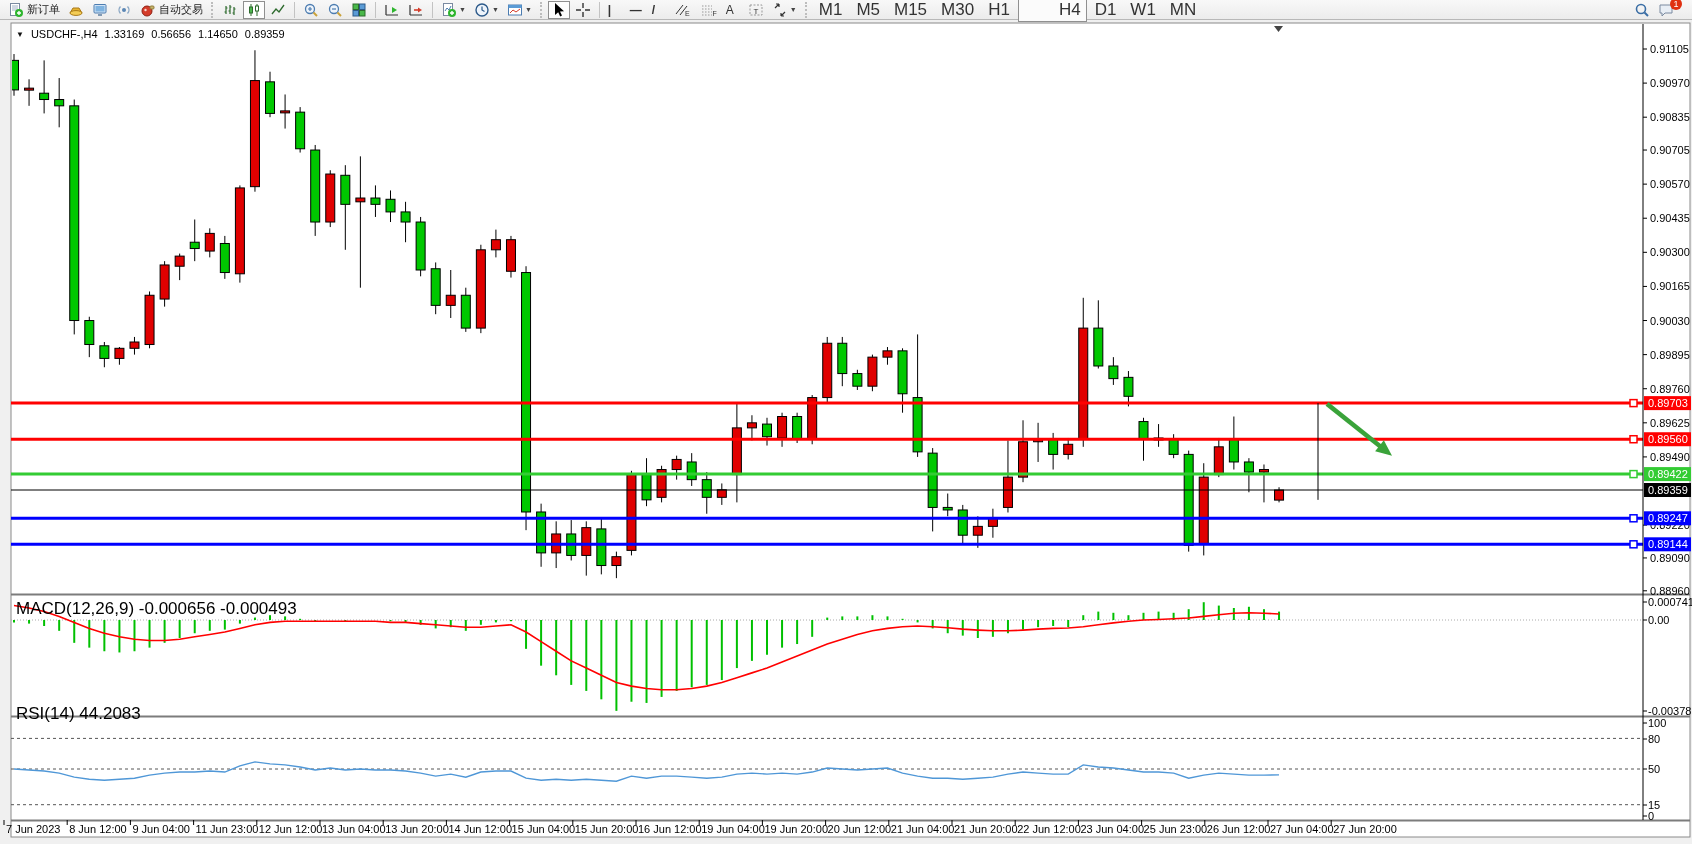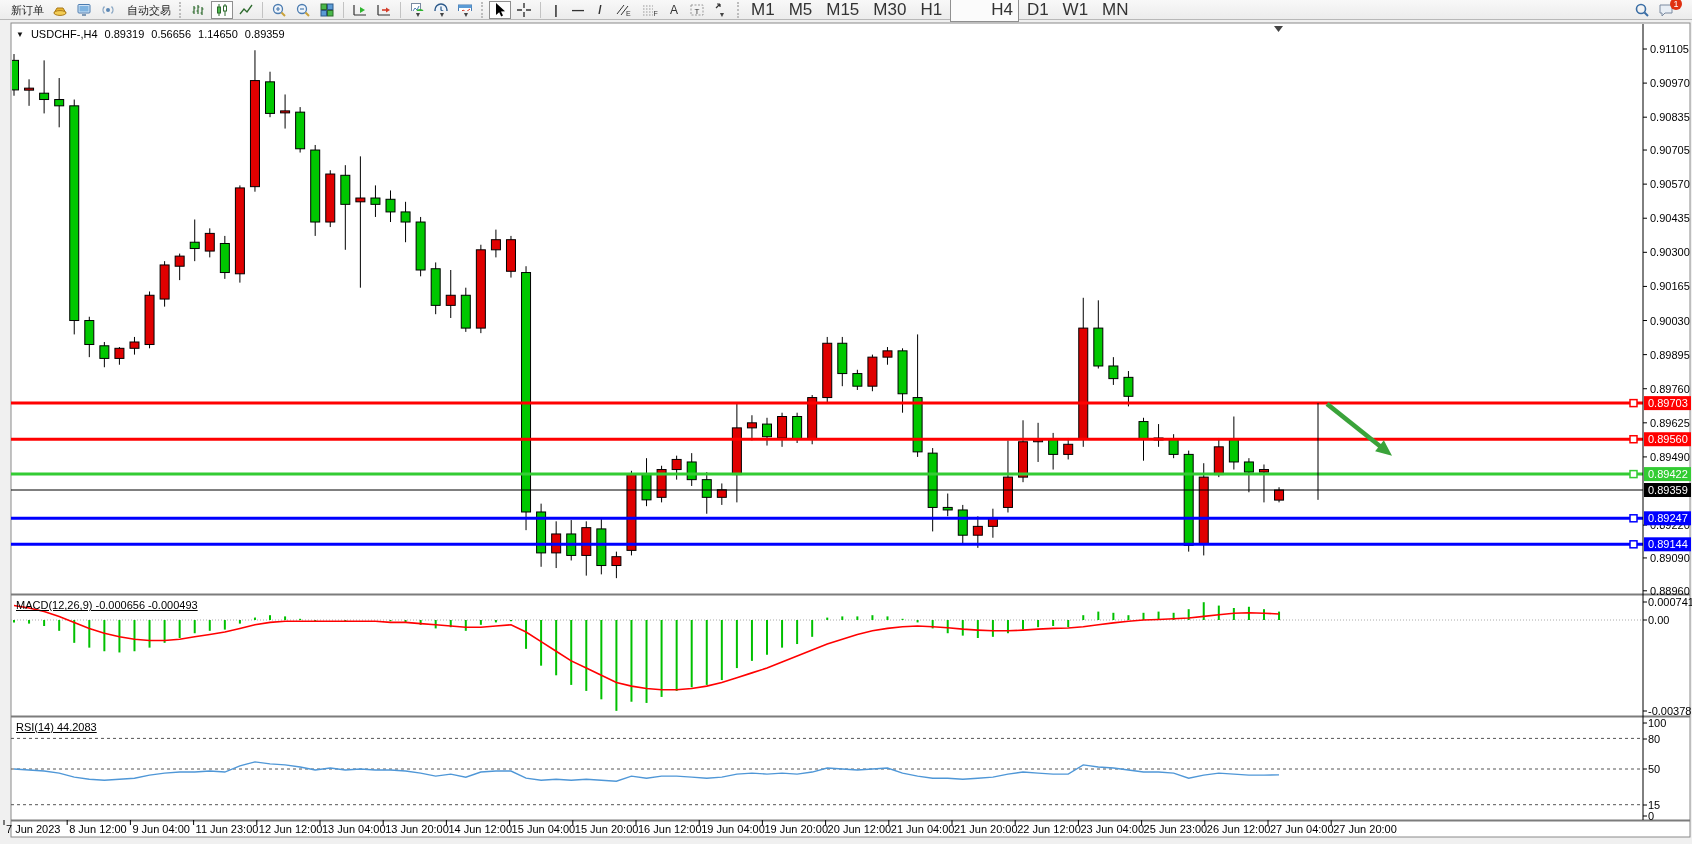--- a/index.html
+++ b/index.html
@@ -4,42 +4,42 @@
 <style>
   * { margin:0; padding:0; box-sizing:border-box; }
   html,body { width:1692px; height:844px; background:#f0f0f0; overflow:hidden;
               font-family:"Liberation Sans", sans-serif; }
   #chart-svg { position:absolute; top:0; left:0; }
 
   
   .toolbar { position:absolute; top:0; left:0; width:1692px; height:20px;
              background:linear-gradient(#f8f8f8,#ececec); border-bottom:1px solid #b8b8b8;
              display:flex; align-items:center; padding:0 4px; z-index:10; }
-  .tb-btn { height:18px; min-width:20px; display:flex; align-items:center; justify-content:center;
-            padding:0 2px; margin:16px 1px; border:1px solid transparent; cursor:default;flex-direction:column; }
+  .tb-btn { height:18px; min-width:20px; display:flex; align-items:center; 
+            padding:0 2px; margin:16px 1px; border:1px solid transparent; cursor:default; }
   .tb-btn.active { background:#fdfdfd; border:1px solid #8f8f8f; }
   .tb-btn svg { display:block; }
   .tb-text { font-size:11px; color:#222; margin-left:3px; white-space:nowrap; }
   .caret { font-size:7px; color:#444; margin-left:2px; }
   .sep { width:1px; height:16px; background:#c3c3c3; margin:0 4px; }
   .grip { width:3px; height:16px; border-left:2px dotted #bdbdbd; margin:0 4px; }
   .tf-btn { font-size:17px; color:#333; padding:1px 5px; margin:0 1px; border:1px solid transparent; }
   .tf-btn.active { background:#fbfbfb; border:1px solid #909090;padding-left:40px; }
   .spacer { flex:1; }
   .glyph { font-size:12px; color:#333; font-weight:bold; }
   .badge { position:absolute; top:-4px; right:-5px; background:#e03010; color:#fff;
            border-radius:8px; font-size:9px; min-width:12px; height:12px; line-height:12px;
            text-align:center; padding:0 2px; }
   .bubble-wrap { position:relative; margin-right:10px; }
 
   
   .symbol-bar { position:absolute; top:28px; left:16px; z-index:5; font-size:11px; color:#000;
                 display:flex; align-items:center; gap:7px; }
   .symbol-bar .tri { font-size:8px; color:#111; }
-  .pane-label { position:absolute; z-index:5; font-size:11px; color:#000; left:16px;text-decoration:underline; }
+  .pane-label { position:absolute; z-index:5; font-size:17px; color:#000; left:16px; }
 </style>
 </head>
 <body>
 
 <svg id="chart-svg" width="1692" height="844">
     <rect x="0" y="0" width="1692" height="844" fill="#f0f0f0"></rect>
     <rect x="11" y="23" width="1679" height="814" fill="#ffffff" stroke="#8a8a8a"></rect>
     <defs>
       <clipPath id="plotclip">
         <rect x="12" y="25" width="1631" height="569"></rect>
@@ -635,20 +635,20 @@
     <svg width="17" height="16">
         <path d="M2 3h12v8H7l-3 3v-3H2z" fill="#e8eef5" stroke="#7a8aa0"></path>
       </svg>
     <span class="badge">1</span>
   </div>
 </div>
 
 <div class="symbol-bar">
   <span class="tri">▼</span>
   <span>USDCHF-,H4</span>
-  <span>0.89319</span>
+  <span>1.33169</span>
   <span>0.56656</span>
   <span>1.14650</span>
   <span>0.89359</span>
 </div>
 
 <div class="pane-label" style="top:599px">MACD(12,26,9) -0.000656 -0.000493</div>
-<div class="pane-label" style="top:721px">RSI(14) 44.2083</div>
+<div class="pane-label" style="top:704px">RSI(14) 44.2083</div>
 
 </body></html>

